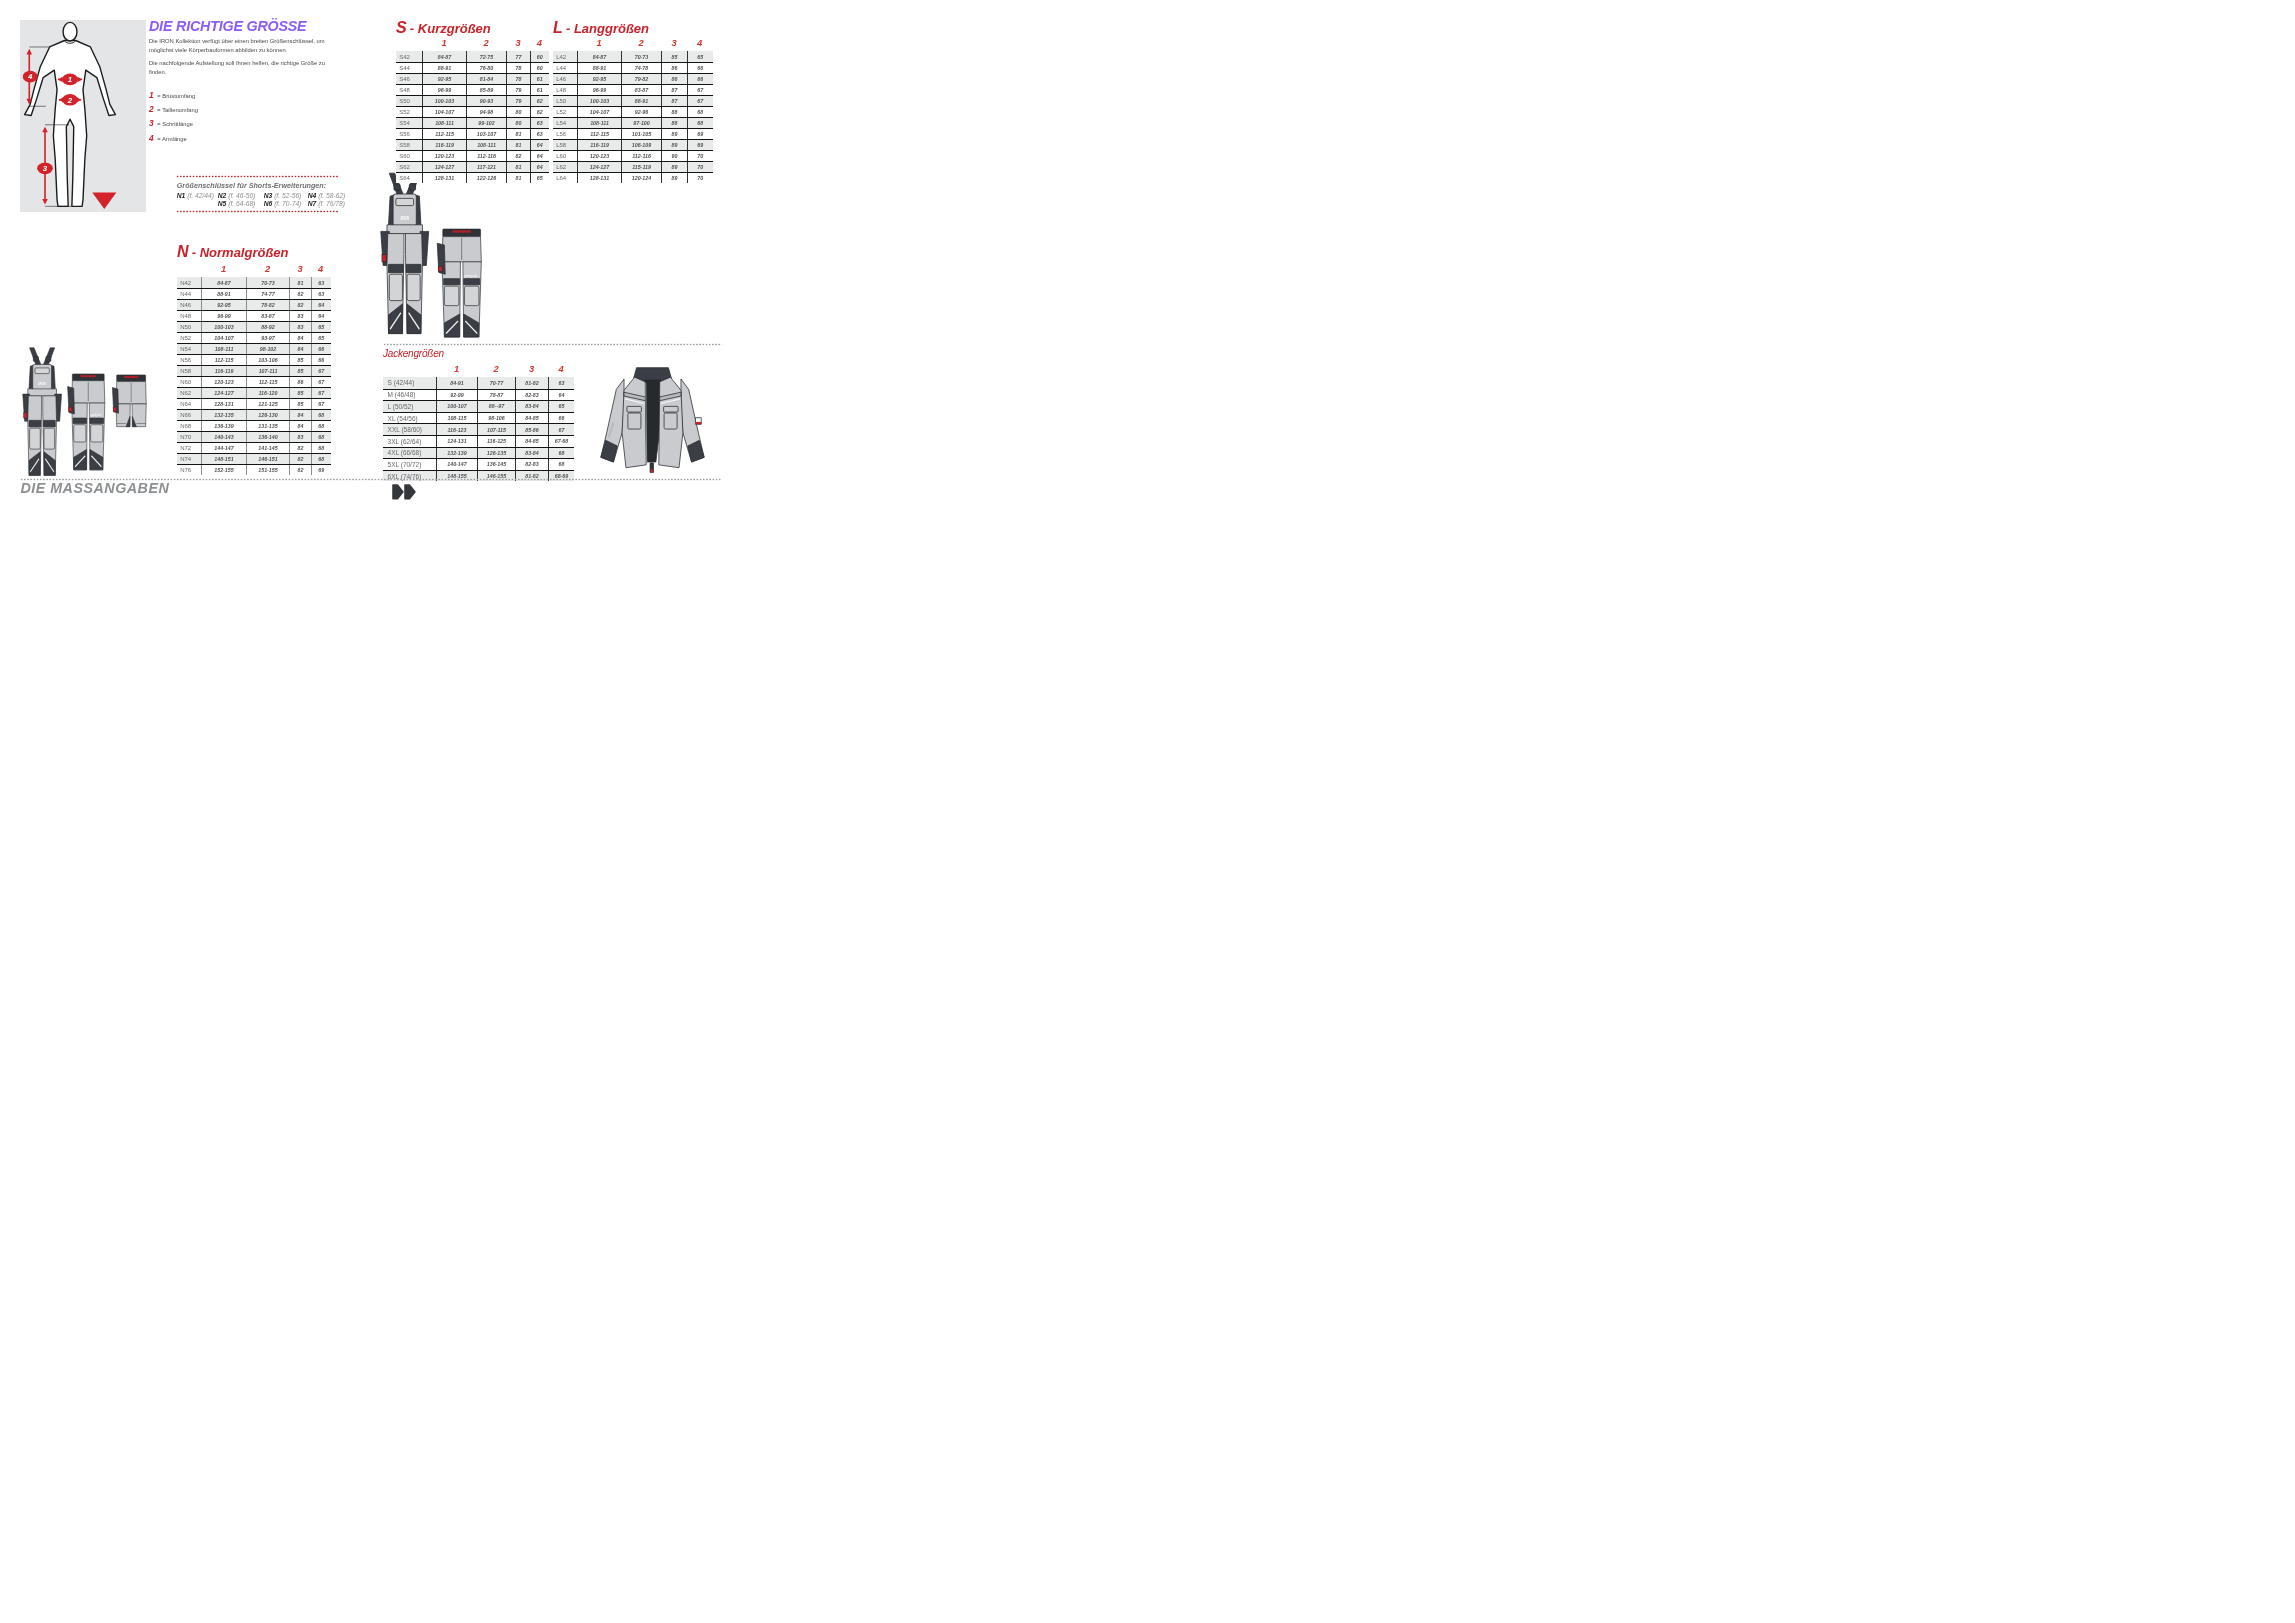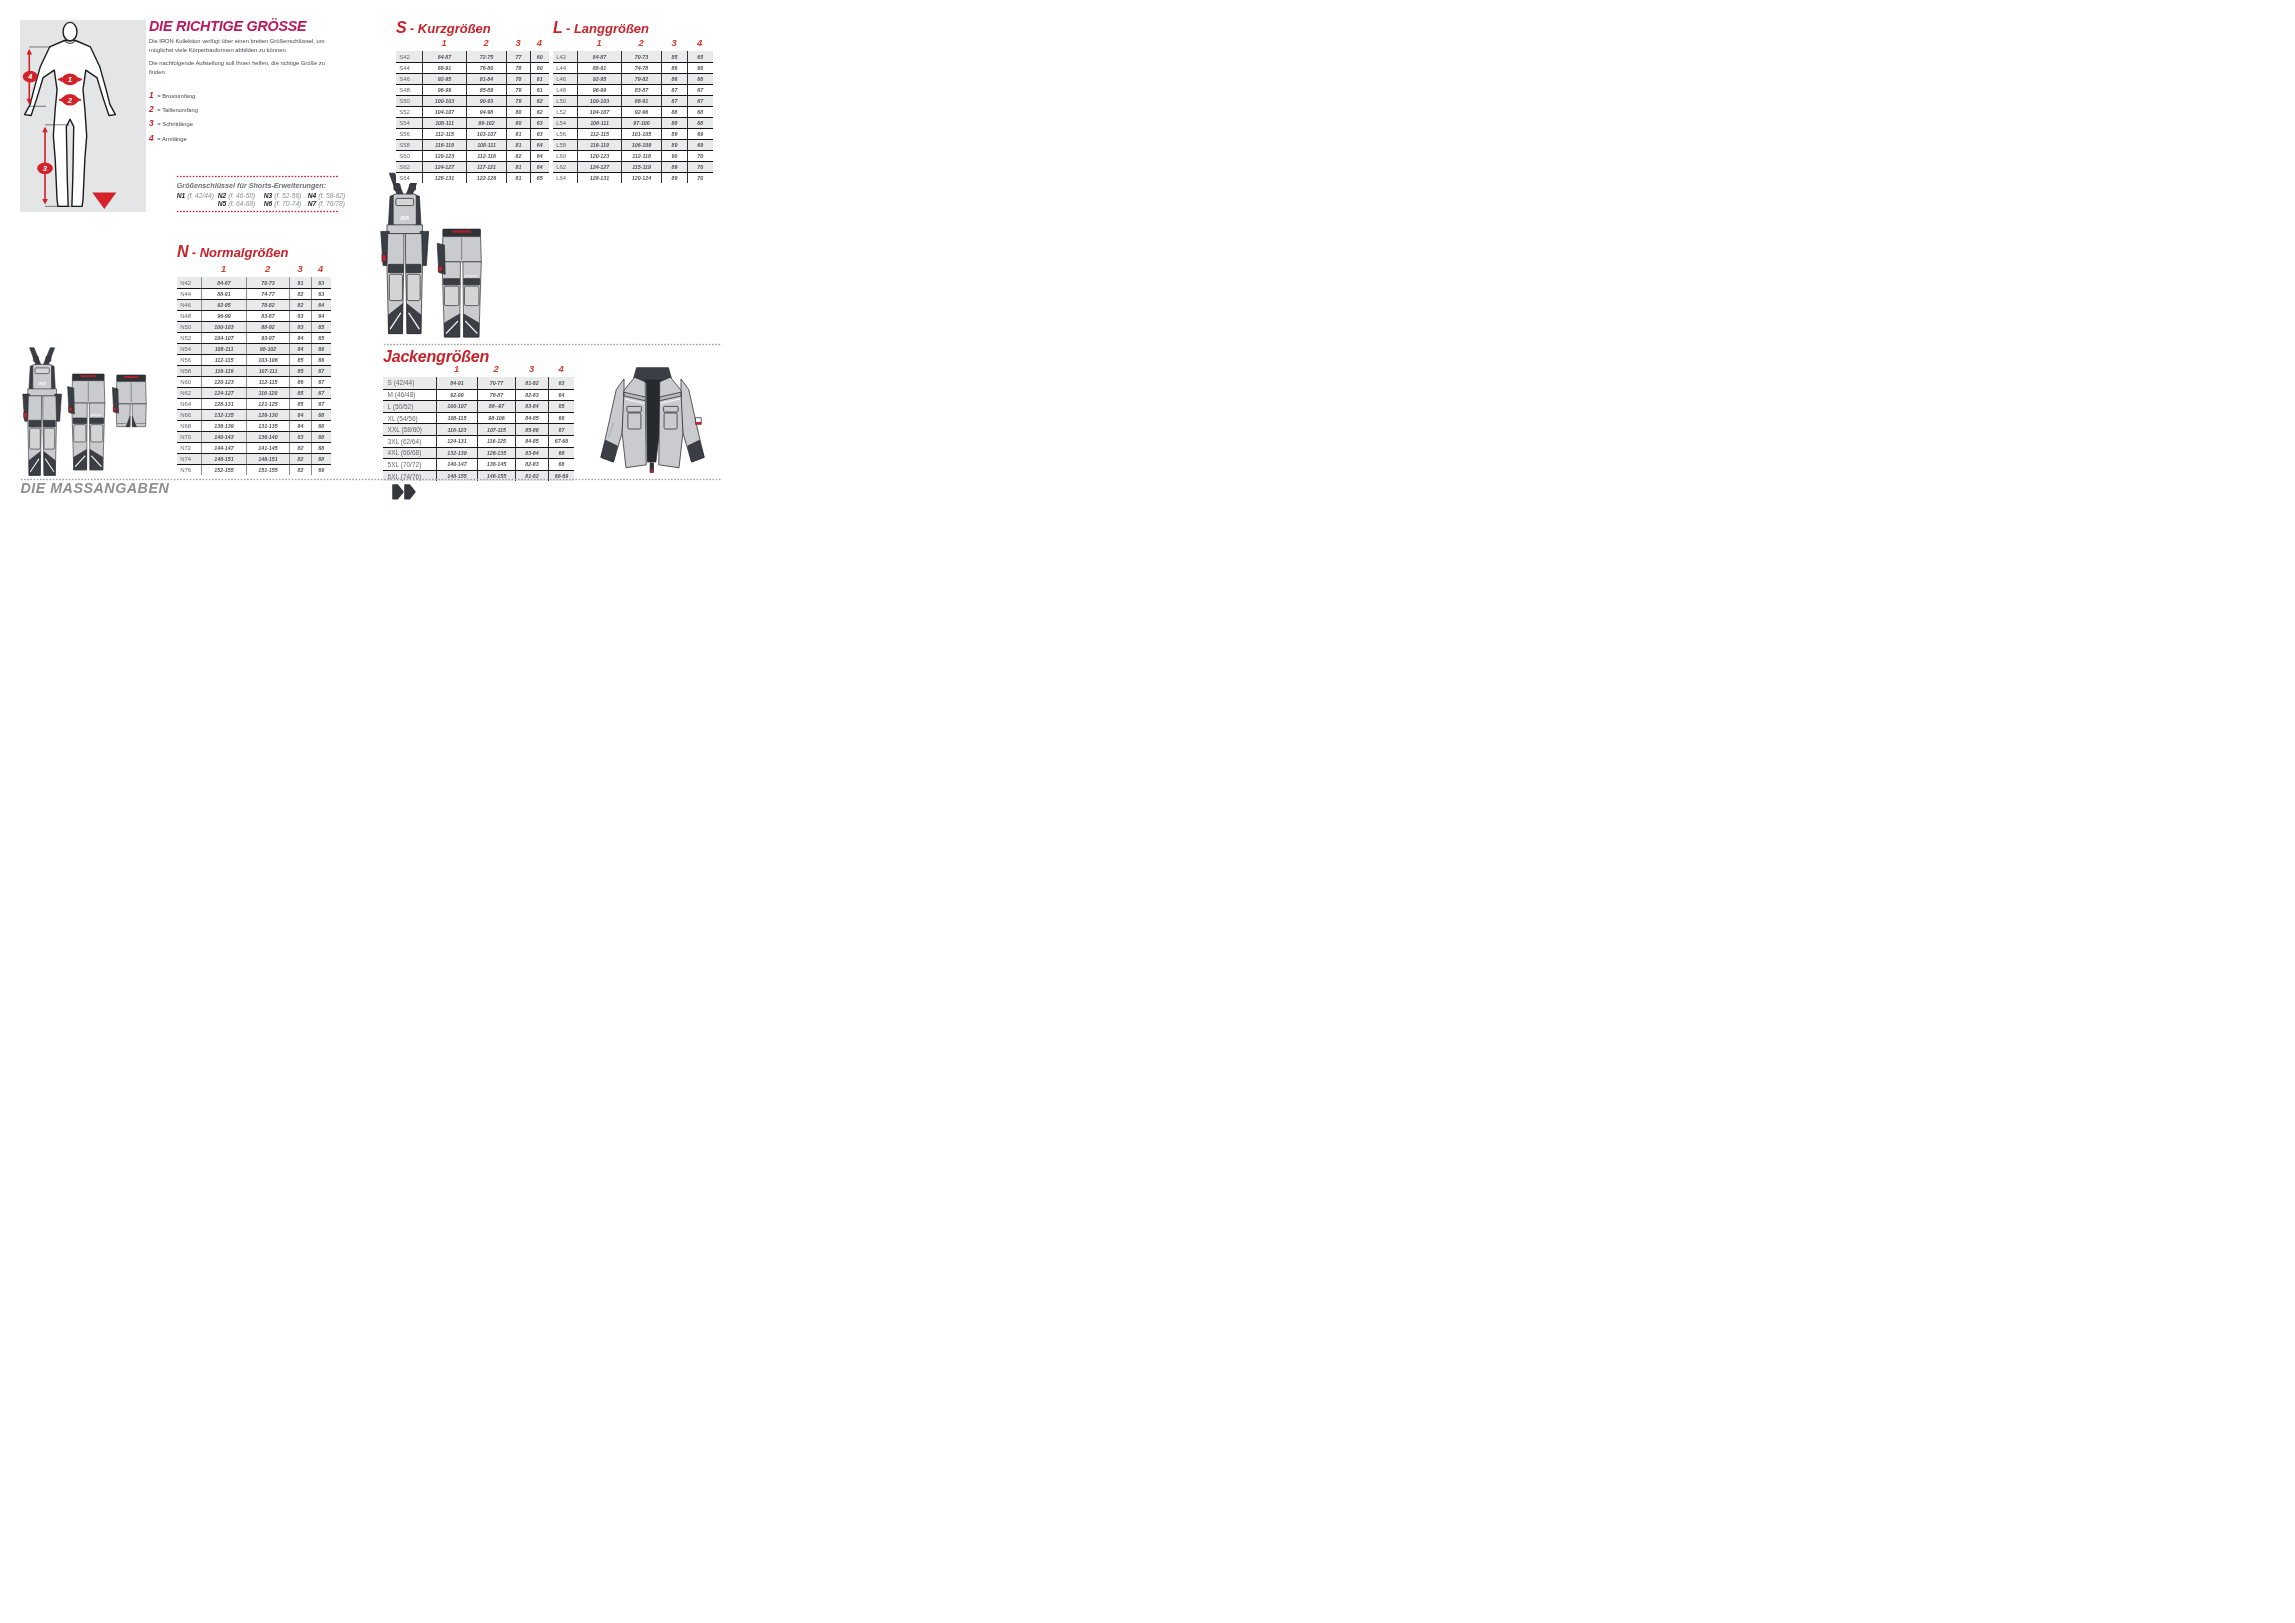--- a/index.html
+++ b/index.html
@@ -7,21 +7,21 @@
   body { font-family:"Liberation Sans", sans-serif; }
   #page {
     position:relative; width:726px; height:513px;
     background:#ffffff; overflow:hidden;
   }
   .abs { position:absolute; }
 
   
   .main-title {
     font-size:14.3px; font-weight:bold; font-style:italic;
-    color:#be185d; letter-spacing:-0.2px; white-space:nowrap;
+    color:#8b5cf6; letter-spacing:-0.2px; white-space:nowrap;
   }
   .intro { font-size:5.8px; line-height:1.55; color:#46494c; width:185px; }
   .legend-item { display:flex; align-items:baseline; margin-bottom:4.2px; }
   .legend-num {
     font-size:8.3px; font-weight:bold; font-style:italic; color:#c9222a;
     width:8.3px; display:inline-block;
   }
   .legend-label { font-size:5.8px; color:#46494c; }
 
   
@@ -32,21 +32,21 @@
   .sk-title { font-size:7.2px; font-weight:bold; font-style:italic; color:#6d7073; margin:2.8px 0 1.9px 0.9px; white-space:nowrap; }
   .sk-row { display:grid; grid-template-columns:41px 46px 44px 33px; margin-left:0.9px; }
   .sk-item { white-space:nowrap; font-size:6.7px; }
   .sk-code { font-weight:bold; font-style:italic; color:#1c1e20; }
   .sk-range { font-style:italic; color:#8b8e91; }
 
   
   .tbl-title { white-space:nowrap; }
   .tbl-title .big { font-size:16px; font-weight:bold; font-style:italic; color:#c9222a; }
   .tbl-title .sub { font-size:13px; font-weight:bold; font-style:italic; color:#c9222a; margin-left:3.2px; }
-  .jk-title { font-size:16px; font-weight:bold; font-style:italic; color:#c9222a; letter-spacing:-0.2px; }
+  .jk-title { font-size:10px; font-weight:normal; font-style:italic; color:#c9222a; letter-spacing:-0.2px; }
 
   .colhdr { display:grid; }
   .colhdr span {
     font-size:9.3px; font-weight:bold; font-style:italic; color:#d5392d; text-align:center;
   }
   .cols-s { grid-template-columns:26px 44px 40px 24px 18.5px; }
   .cols-l { grid-template-columns:24px 44px 40px 26px 25.4px; }
   .cols-n { grid-template-columns:24px 45px 43px 22px 19.4px; }
   .cols-j { grid-template-columns:53px 41px 38px 33px 26px; }
 

